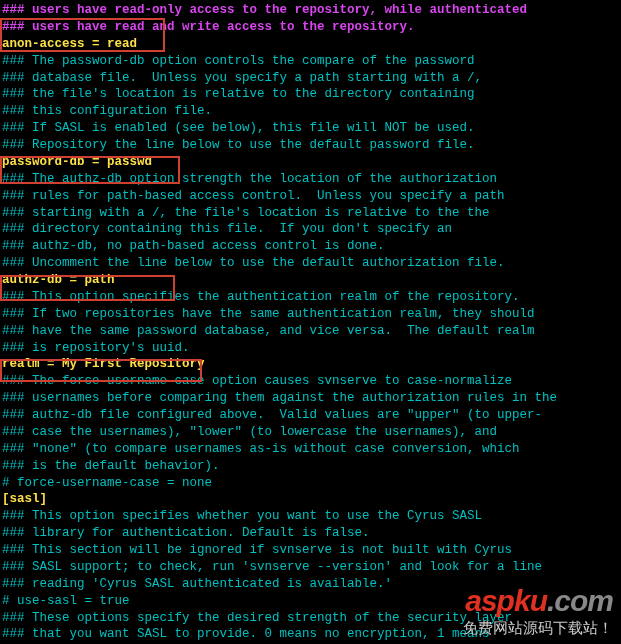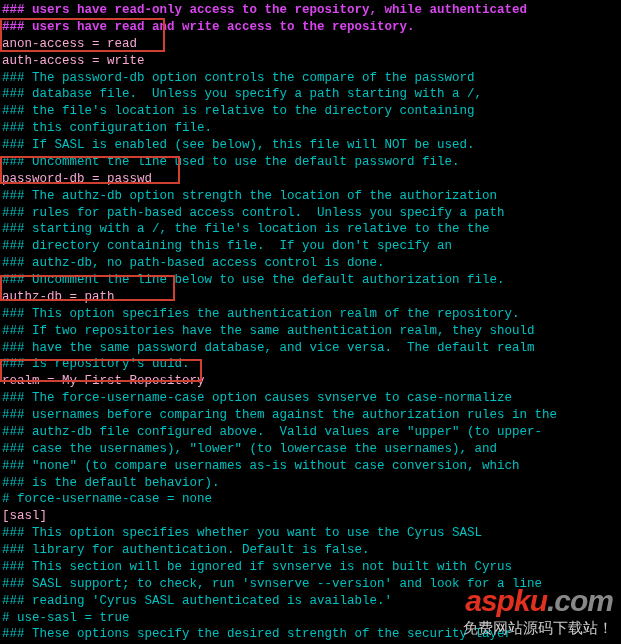--- a/index.html
+++ b/index.html
@@ -11,21 +11,21 @@
       color: #fff;
       width: 621px;
       height: 644px;
       overflow: hidden;
       position: relative;
       padding: 2px 0 0 2px;
     }
     .line { white-space: pre; }
     .green { color: #d946ef; font-weight: bold; }
     .cyan { color: #00c0c0; }
-    .white { color: #f9a8d4; }
+    .white { color: #fde047; font-weight: bold; }
     .box {
       position: absolute;
       border: 2px solid #d04030;
       background: transparent;
       pointer-events: none;
     }
     .watermark {
       position: absolute;
       right: 8px;
       bottom: 6px;
@@ -47,27 +47,26 @@
       margin-top: -4px;
     }
   </style>
 </head>
 <body>
 
 <div id="content">
     <div class="line green">### users have read-only access to the repository, while authenticated</div>
     <div class="line green">### users have read and write access to the repository.</div>
     <div class="line white">anon-access = read</div>
-    <div class="line white">auth-access = write</div>
     <div class="line cyan">### The password-db option controls the compare of the password</div>
     <div class="line cyan">### database file.  Unless you specify a path starting with a /,</div>
     <div class="line cyan">### the file's location is relative to the directory containing</div>
     <div class="line cyan">### this configuration file.</div>
     <div class="line cyan">### If SASL is enabled (see below), this file will NOT be used.</div>
-    <div class="line cyan">### Uncomment the line used to use the default password file.</div>
+    <div class="line cyan">### Repository the line below to use the default password file.</div>
     <div class="line white">password-db = passwd</div>
     <div class="line cyan">### The authz-db option strength the location of the authorization</div>
     <div class="line cyan">### rules for path-based access control.  Unless you specify a path</div>
     <div class="line cyan">### starting with a /, the file's location is relative to the the</div>
     <div class="line cyan">### directory containing this file.  If you don't specify an</div>
     <div class="line cyan">### authz-db, no path-based access control is done.</div>
     <div class="line cyan">### Uncomment the line below to use the default authorization file.</div>
     <div class="line white">authz-db = path</div>
     <div class="line cyan">### This option specifies the authentication realm of the repository.</div>
     <div class="line cyan">### If two repositories have the same authentication realm, they should</div>

